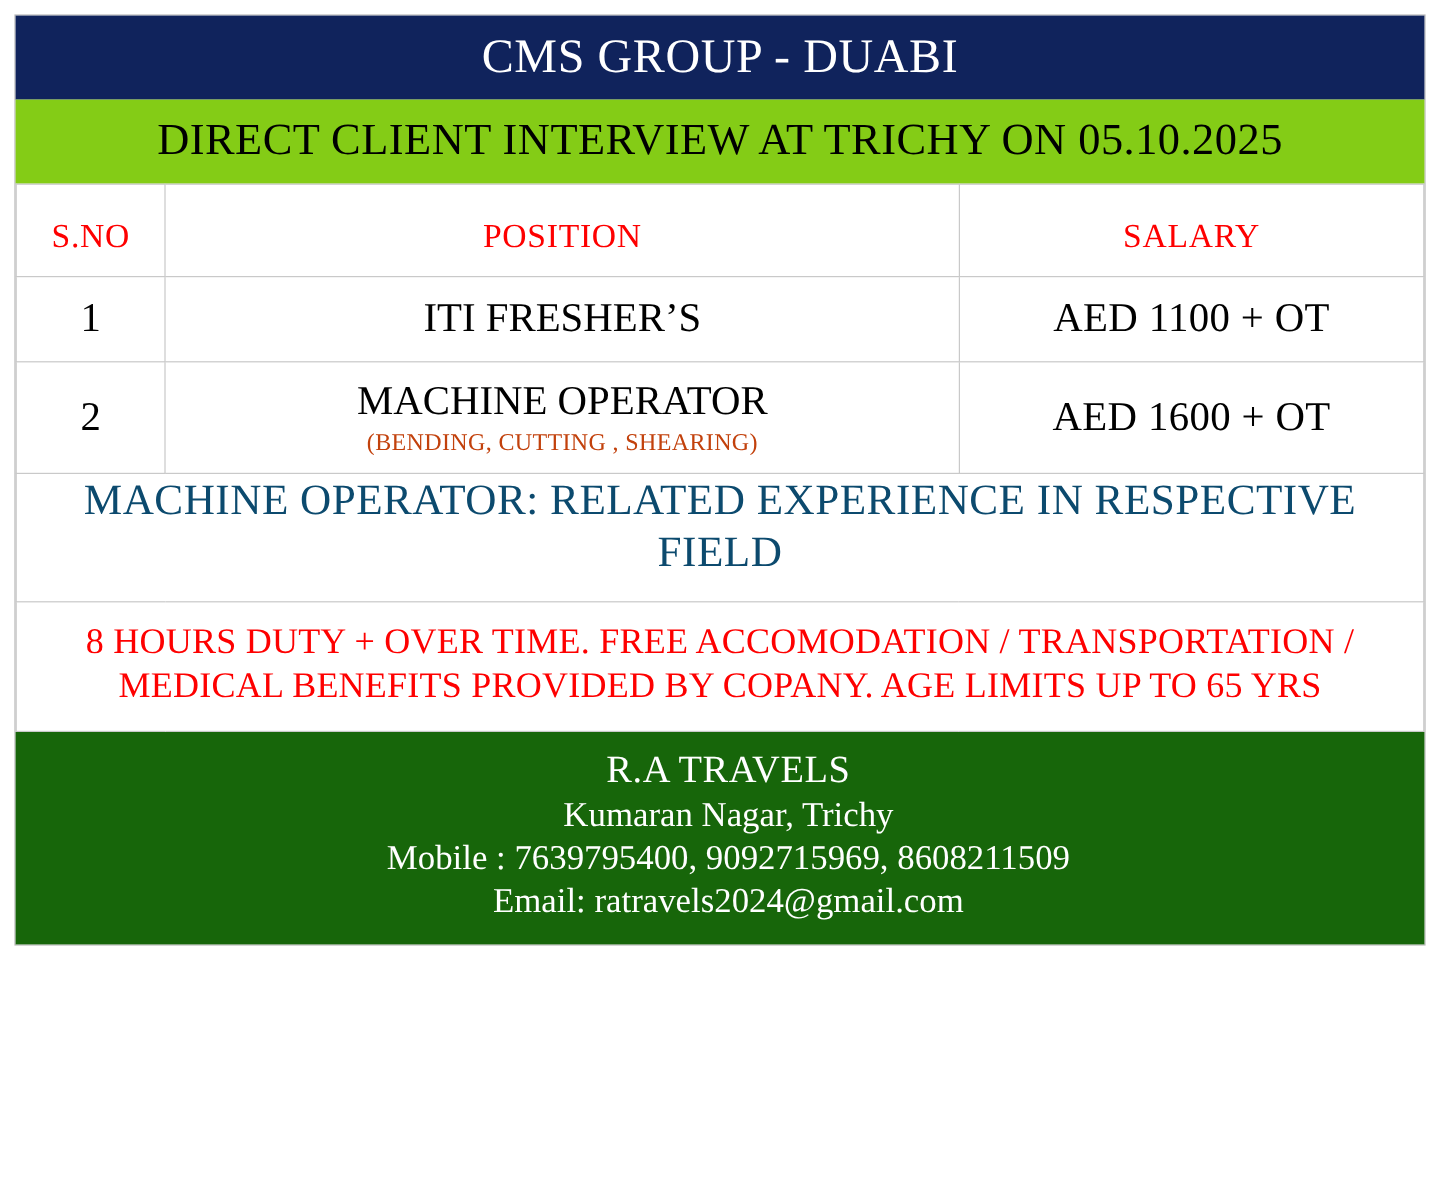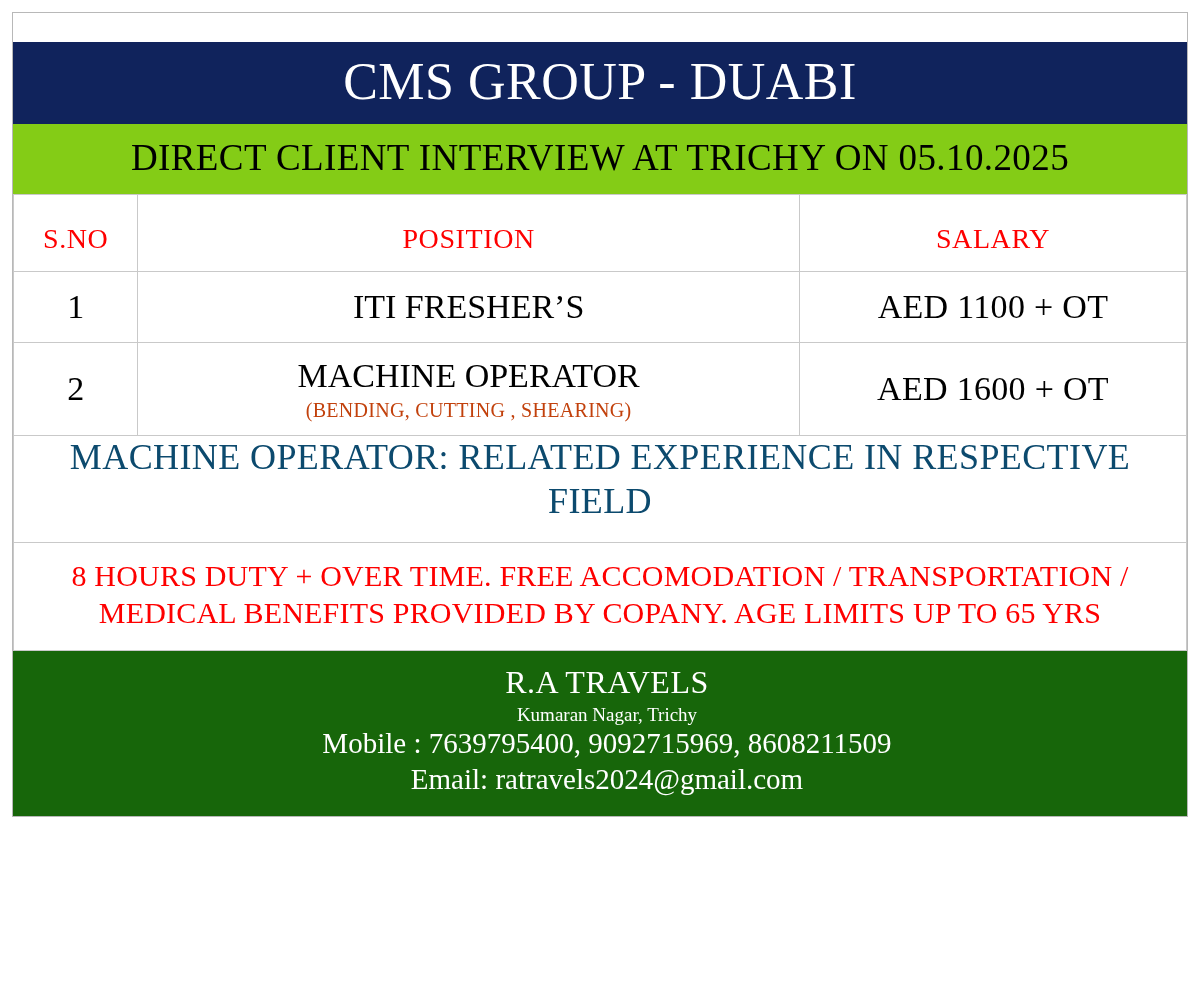--- a/index.html
+++ b/index.html
@@ -22,25 +22,24 @@
     width: 1176px;
     box-sizing: border-box;
     border: 1px solid #b8b8b8;
   }
 
   
   .bar-company {
     background: #10235c;
     color: #ffffff;
     text-align: center;
-    font-size: 52px;
+    font-size: 40px;
     line-height: 1.0;
     padding: 14px 0 16px 0;
     letter-spacing: 0.5px;
-    margin-top: 29px;
   }
 
   .bar-event {
     background: #84cc16;
     color: #000000;
     text-align: center;
     font-size: 37px;
     line-height: 1.18;
     padding: 12px 24px 14px 24px;
     letter-spacing: 0.4px;
@@ -113,21 +112,21 @@
     color: #ffffff;
     text-align: center;
     padding: 12px 10px 18px 24px;
     line-height: 1.24;
   }
   .footer .agency {
     font-size: 32px;
     letter-spacing: 0.5px;
   }
   .footer .addr {
-    font-size: 19px;
+    font-size: 29px;
   }
   .footer .mobile {
     font-size: 29px;
   }
   .footer .email {
     font-size: 29px;
   }
 </style>
 </head>
 <body>

